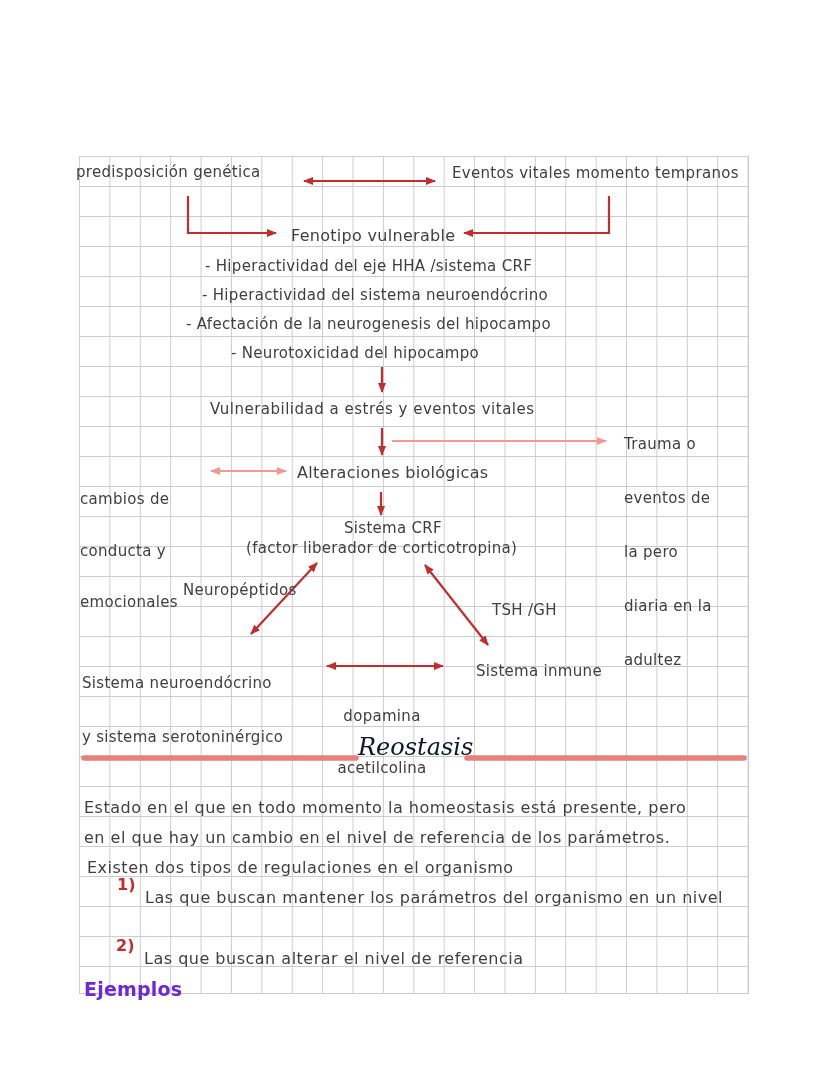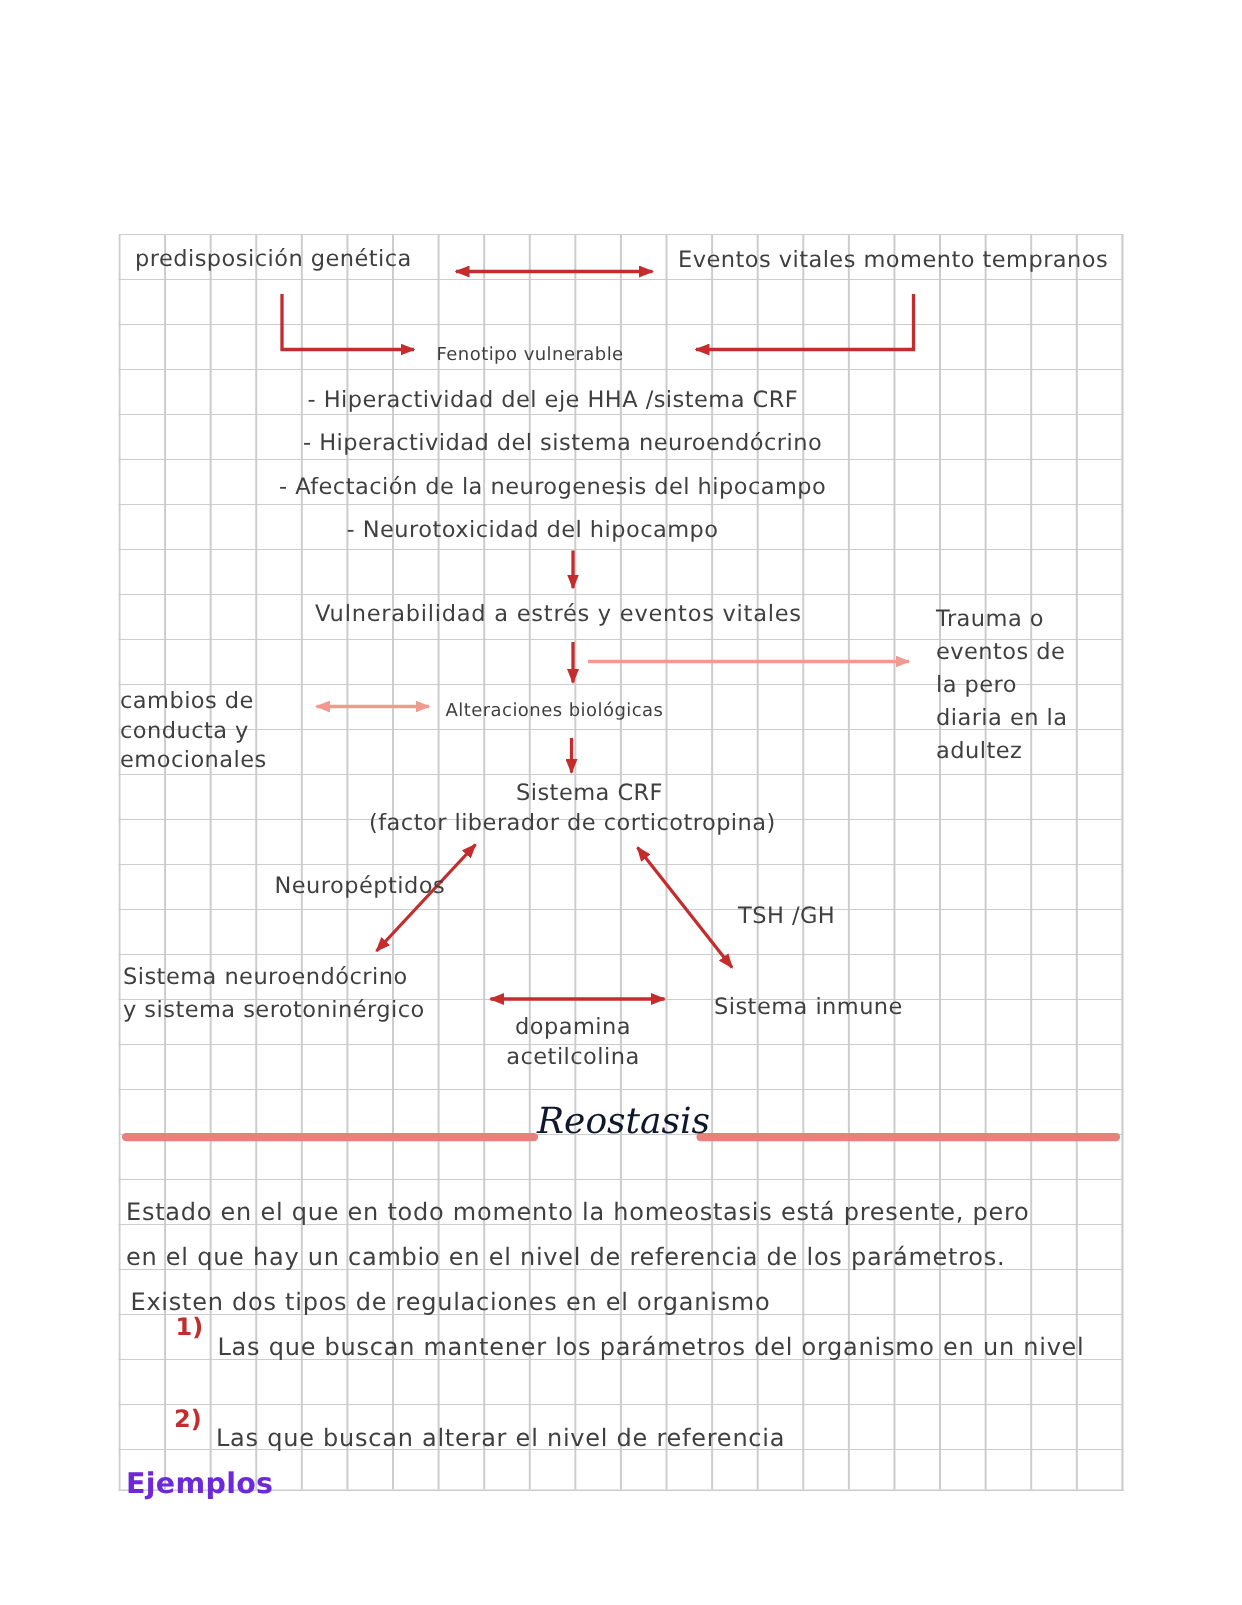--- a/index.html
+++ b/index.html
@@ -15,22 +15,22 @@
       linear-gradient(to right, var(--grid_line,#ccc) 1px, transparent 1px),
       linear-gradient(to bottom, var(--grid_line,#ccc) 1px, transparent 1px);
     background-size:30.4px 30px;
     border-right:1px solid var(--grid_line,#ccc);
     border-bottom:1px solid var(--grid_line,#ccc);
   }
   .hand {
     position:absolute; color:var(--ink,#3f3f3f);
     font-size:15px; letter-spacing:0.3px; white-space:nowrap; line-height:20px;
   }
-  .sm16 { font-size:12px; }
-  .block div { white-space:nowrap; }
+  .sm16 { font-size:16px; }
+  .block div { white-space:nowrap;margin-top:32px; }
   .para {
     position:absolute; color:var(--ink,#3f3f3f);
     font-size:16px; letter-spacing:0.5px; white-space:nowrap; line-height:22px;margin-top:12px;
   }
   .rednum { position:absolute; color:var(--red,#c32d2d); font-size:16px; font-weight:600; white-space:nowrap; }
   #reostasis-title {
     position:absolute; left:358px; top:733px;
     font-family:"DejaVu Serif",serif; font-style:italic;
     font-size:24px; color:#0f172a; white-space:nowrap;
   }
@@ -68,21 +68,21 @@
     <line class="arrow-pink" x1="211" y1="471" x2="286" y2="471" marker-start="url(#mp)" marker-end="url(#mp)"></line>
     <line class="arrow-red" x1="381" y1="492" x2="381" y2="515" marker-end="url(#mr)"></line>
     <line class="arrow-red" x1="317" y1="563" x2="251" y2="634" marker-start="url(#mr)" marker-end="url(#mr)"></line>
     <line class="arrow-red" x1="425" y1="565" x2="488" y2="645" marker-start="url(#mr)" marker-end="url(#mr)"></line>
     <line class="arrow-red" x1="327" y1="666" x2="443" y2="666" marker-start="url(#mr)" marker-end="url(#mr)"></line>
 
     <line class="divider-line" x1="84" y1="758" x2="356" y2="758"></line>
     <line class="divider-line" x1="467" y1="758" x2="744" y2="758"></line>
   </svg>
 
-  <div class="hand" style="left:90px; top:162px">predisposición genética</div>
+  <div class="hand" style="left:76px; top:162px">predisposición genética</div>
   <div class="hand" style="left:452px; top:163px">Eventos vitales momento tempranos</div>
   <div class="hand sm16" style="left:291px; top:226px">Fenotipo vulnerable</div>
 
   <div class="hand" style="left:205px; top:256px">- Hiperactividad del eje HHA /sistema CRF</div>
   <div class="hand" style="left:202px; top:285px">- Hiperactividad del sistema neuroendócrino</div>
   <div class="hand" style="left:186px; top:314px">- Afectación de la neurogenesis del hipocampo</div>
   <div class="hand" style="left:231px; top:343px">- Neurotoxicidad del hipocampo</div>
 
   <div class="hand" style="left:210px; top:399px; letter-spacing:0.5px">Vulnerabilidad a estrés y eventos vitales</div>
 

